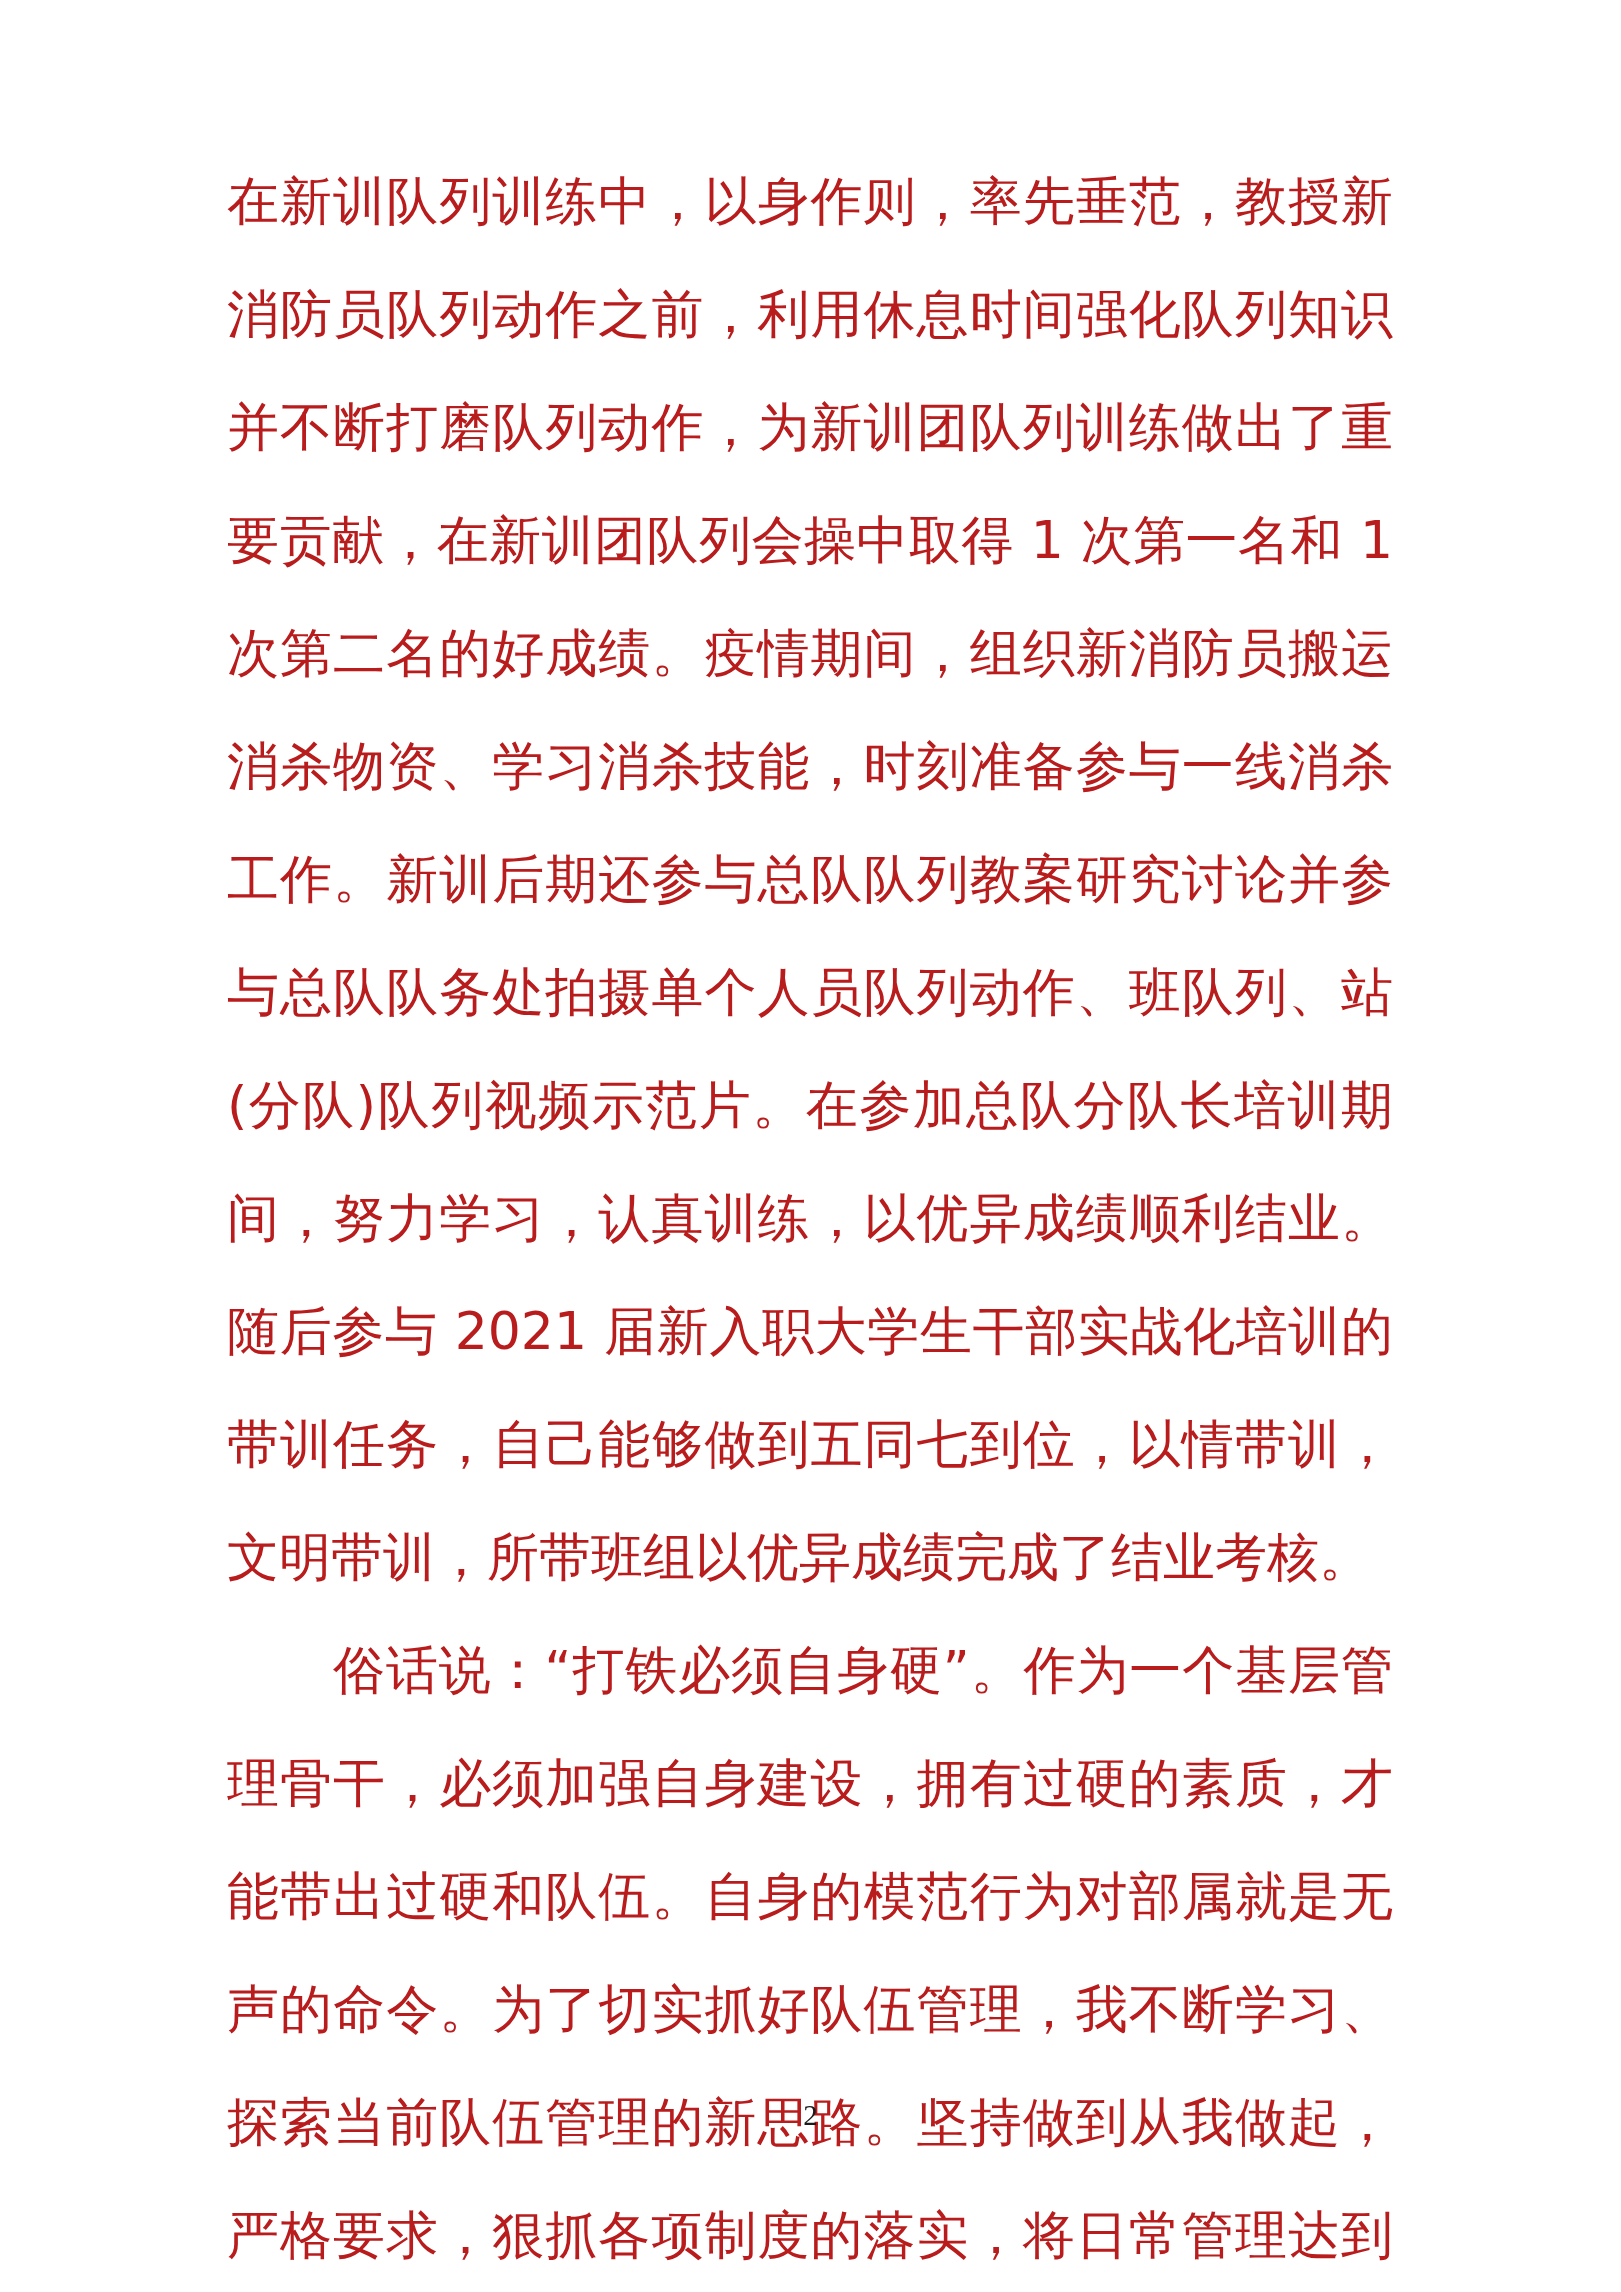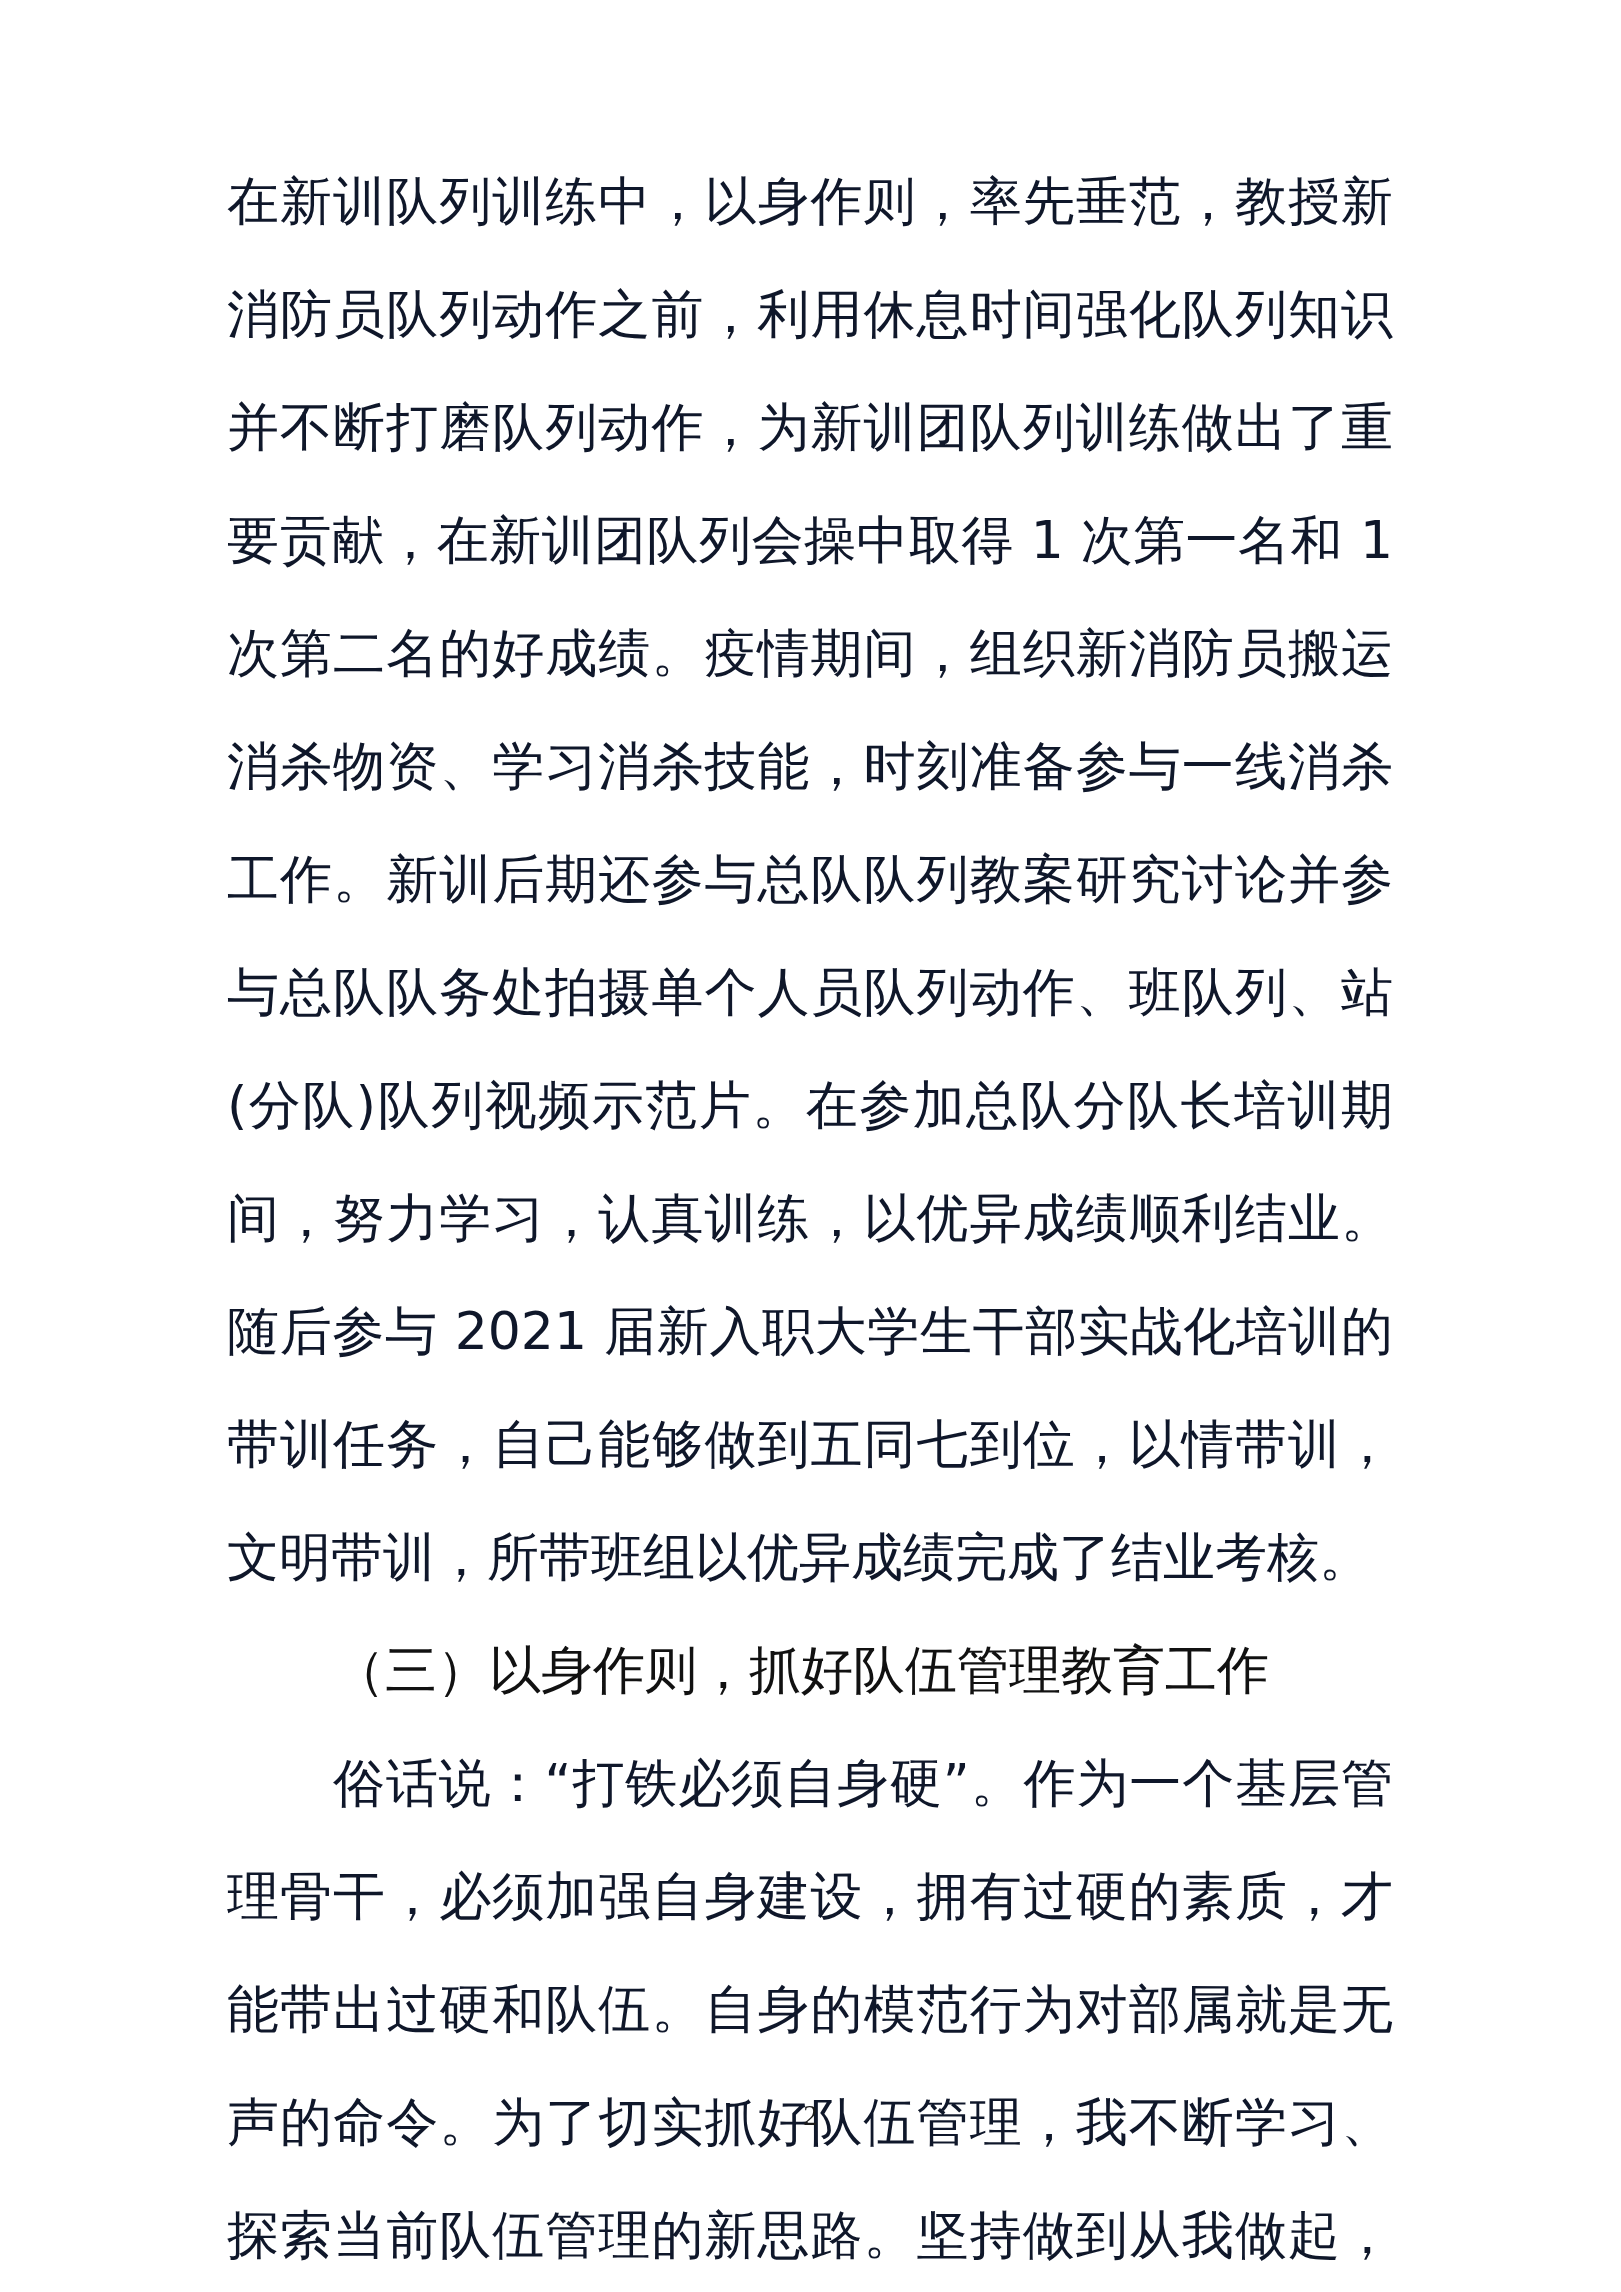--- a/index.html
+++ b/index.html
@@ -29,21 +29,21 @@
   .para {
     margin: 0;
     font-size: 52px;
     line-height: 113px;
     letter-spacing: 0px;
     text-align: justify;
     text-justify: inter-character;
     text-align-last: left;
     word-break: break-all;
     font-weight: 400;
-    color: #0f172a;
+    color: #b91c1c;
   }
   .para.indent {
     text-indent: 106px;
   }
   .heading {
     margin: 0;
     font-size: 52px;
     line-height: 113px;
     text-indent: 106px;
     font-weight: 400;
@@ -63,21 +63,20 @@
 </style>
 </head>
 <body>
 
 <div class="page">
 
   <div class="content">
 
     <p class="para">在新训队列训练中，以身作则，率先垂范，教授新消防员队列动作之前，利用休息时间强化队列知识并不断打磨队列动作，为新训团队列训练做出了重要贡献，在新训团队列会操中取得 1 次第一名和 1 次第二名的好成绩。疫情期间，组织新消防员搬运消杀物资、学习消杀技能，时刻准备参与一线消杀工作。新训后期还参与总队队列教案研究讨论并参与总队队务处拍摄单个人员队列动作、班队列、站(分队)队列视频示范片。在参加总队分队长培训期间，努力学习，认真训练，以优异成绩顺利结业。随后参与 2021 届新入职大学生干部实战化培训的带训任务，自己能够做到五同七到位，以情带训，文明带训，所带班组以优异成绩完成了结业考核。</p>
 
-    <p class="heading">（三）以身作则，抓好队伍管理教育工作</p>
 
     <p class="para indent">俗话说：“打铁必须自身硬”。作为一个基层管理骨干，必须加强自身建设，拥有过硬的素质，才能带出过硬和队伍。自身的模范行为对部属就是无声的命令。为了切实抓好队伍管理，我不断学习、探索当前队伍管理的新思路。坚持做到从我做起，严格要求，狠抓各项制度的落实，将日常管理达到条令化、规范化、制度化，确保队伍时刻沿着健康的良性轨迹发展。在上半年第四届新训团带训任务中，我明确工作责任，严格教育管理，科学组训施训，圆满完成了带训任务，并被总队评为优秀带训骨干。</p>
 
   </div>
 
   <div class="page-number">2</div>
 
 </div>
 
 

